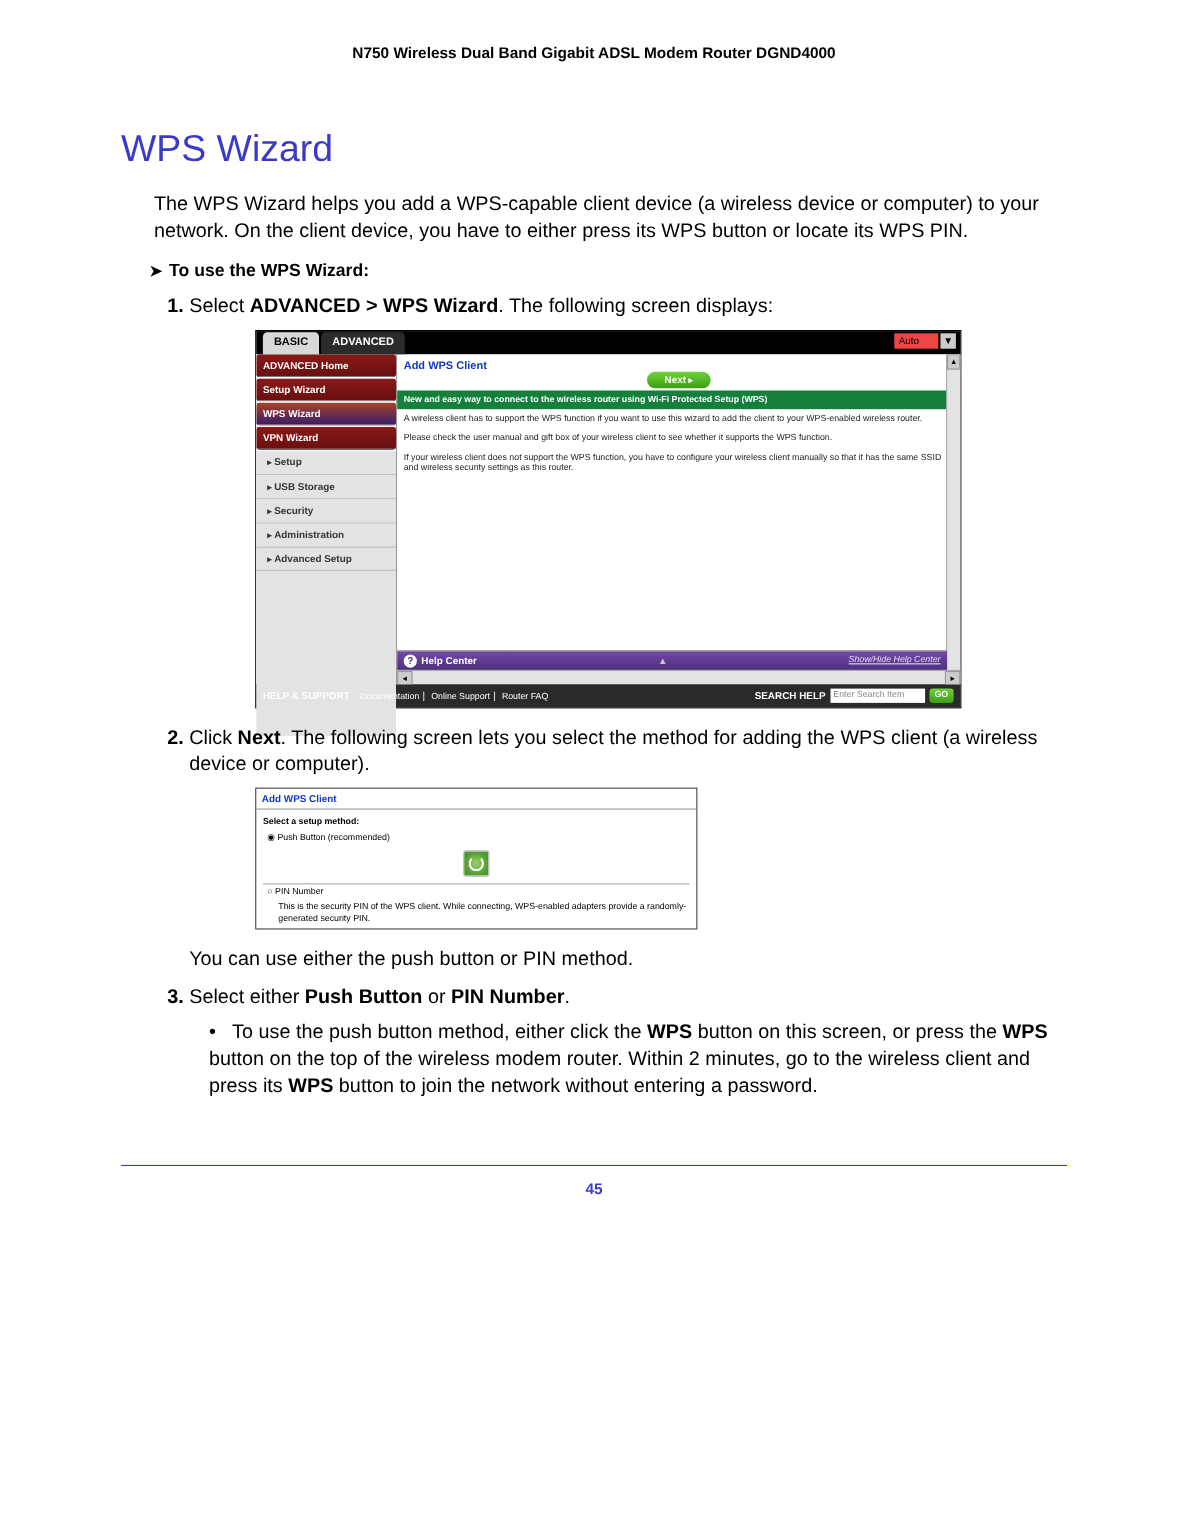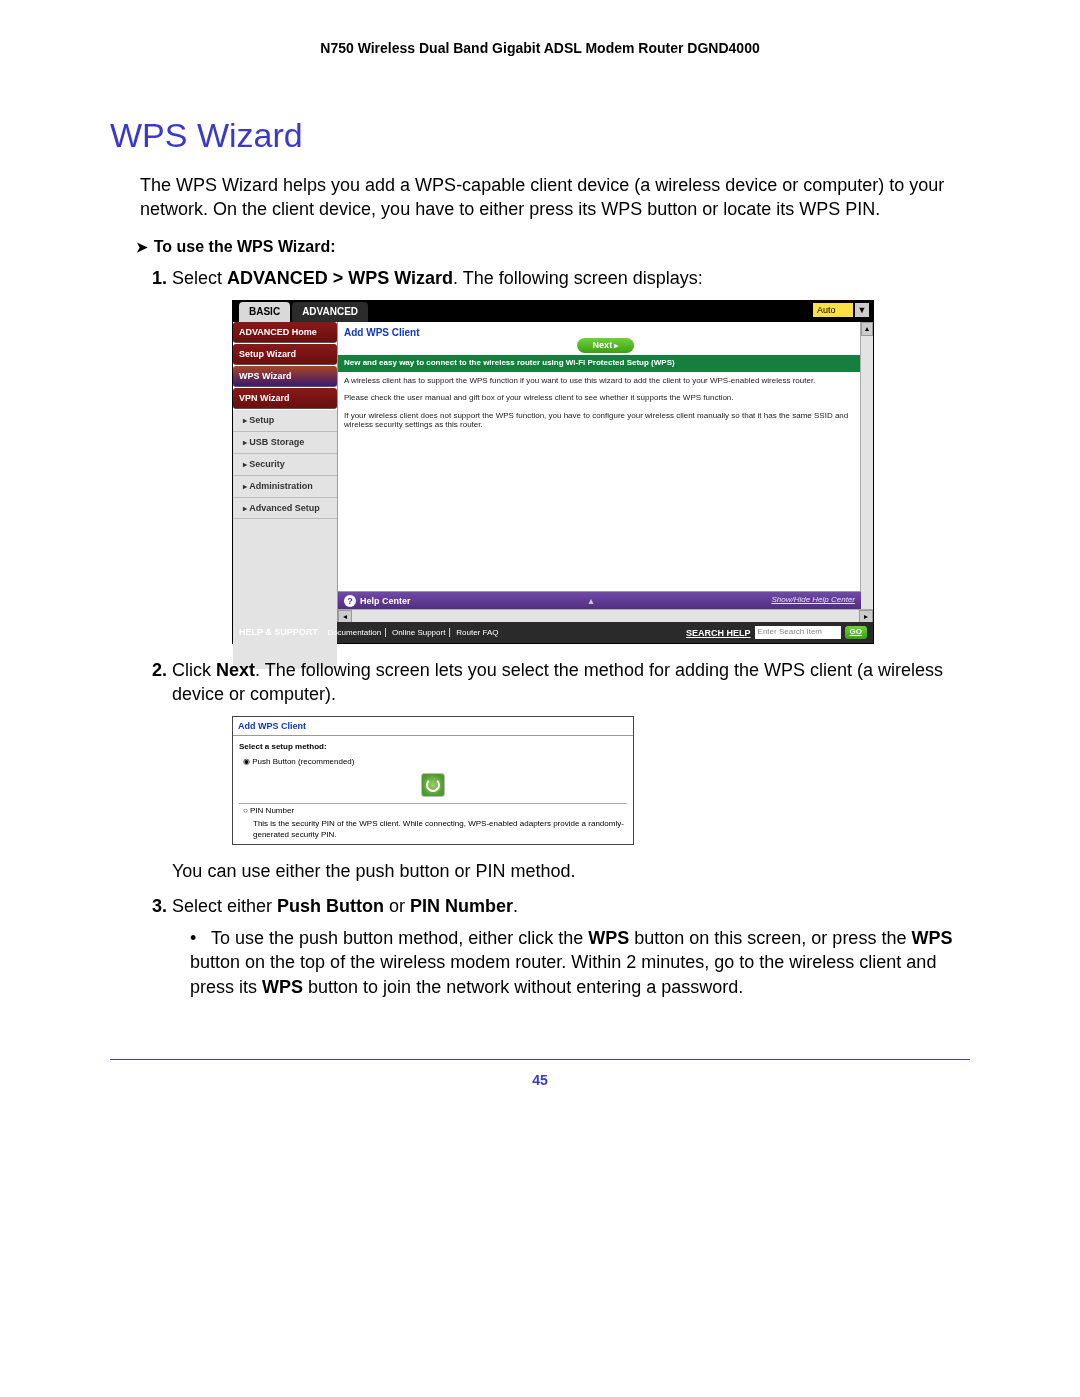--- a/index.html
+++ b/index.html
@@ -90,40 +90,40 @@
   .tab-adv   { background: #2b2b2b; color: #fff; }
   .tab-right {
     position: absolute;
     right: 4px;
     top: 2px;
     display: flex;
     align-items: center;
     gap: 2px;
   }
   .auto-box {
-    background: #fde047;
+    background: #ef4444;
     font-size: 9px;
     padding: 1px 4px;
     width: 32px;
   }
   .auto-dd {
     background: #ccc;
     font-size: 9px;
     width: 14px;
     height: 14px;
     display: flex;
     align-items: center;
     justify-content: center;
   }
   .shot1-body {
     display: flex;
     height: 300px;
     background: #fff;
   }
-  .sidebar { width: 104px; }
+  .sidebar { width: 127px; }
   .menu-item {
     font-size: 9px;
     font-weight: bold;
     color: #fff;
     padding: 4px 6px;
     border-bottom: 1px solid #555;
     background: linear-gradient(#8a1919, #6a0f0f);
     border-radius: 3px;
     margin-bottom: 1px;
   }
@@ -231,21 +231,21 @@
     background: #2a2a2a;
     color: #fff;
     font-size: 9px;
     padding: 4px 6px;
     display: flex;
     align-items: center;
     justify-content: space-between;
   }
   .sf-left .lbl { font-weight: bold; margin-right: 4px; }
   .sf-left .lnk { font-size: 8px; margin: 0 3px; }
-  .sf-right { display: flex; align-items: flex-end; gap: 4px; text-decoration: underline; }
+  .sf-right { display: flex; align-items: flex-start; gap: 4px; }
   .search-box {
     background: #fff;
     color: #888;
     font-size: 8px;
     padding: 1px 3px;
     width: 80px;
   }
   .go-btn {
     background: linear-gradient(#6fd13a, #3b9f12);
     color: #fff;

